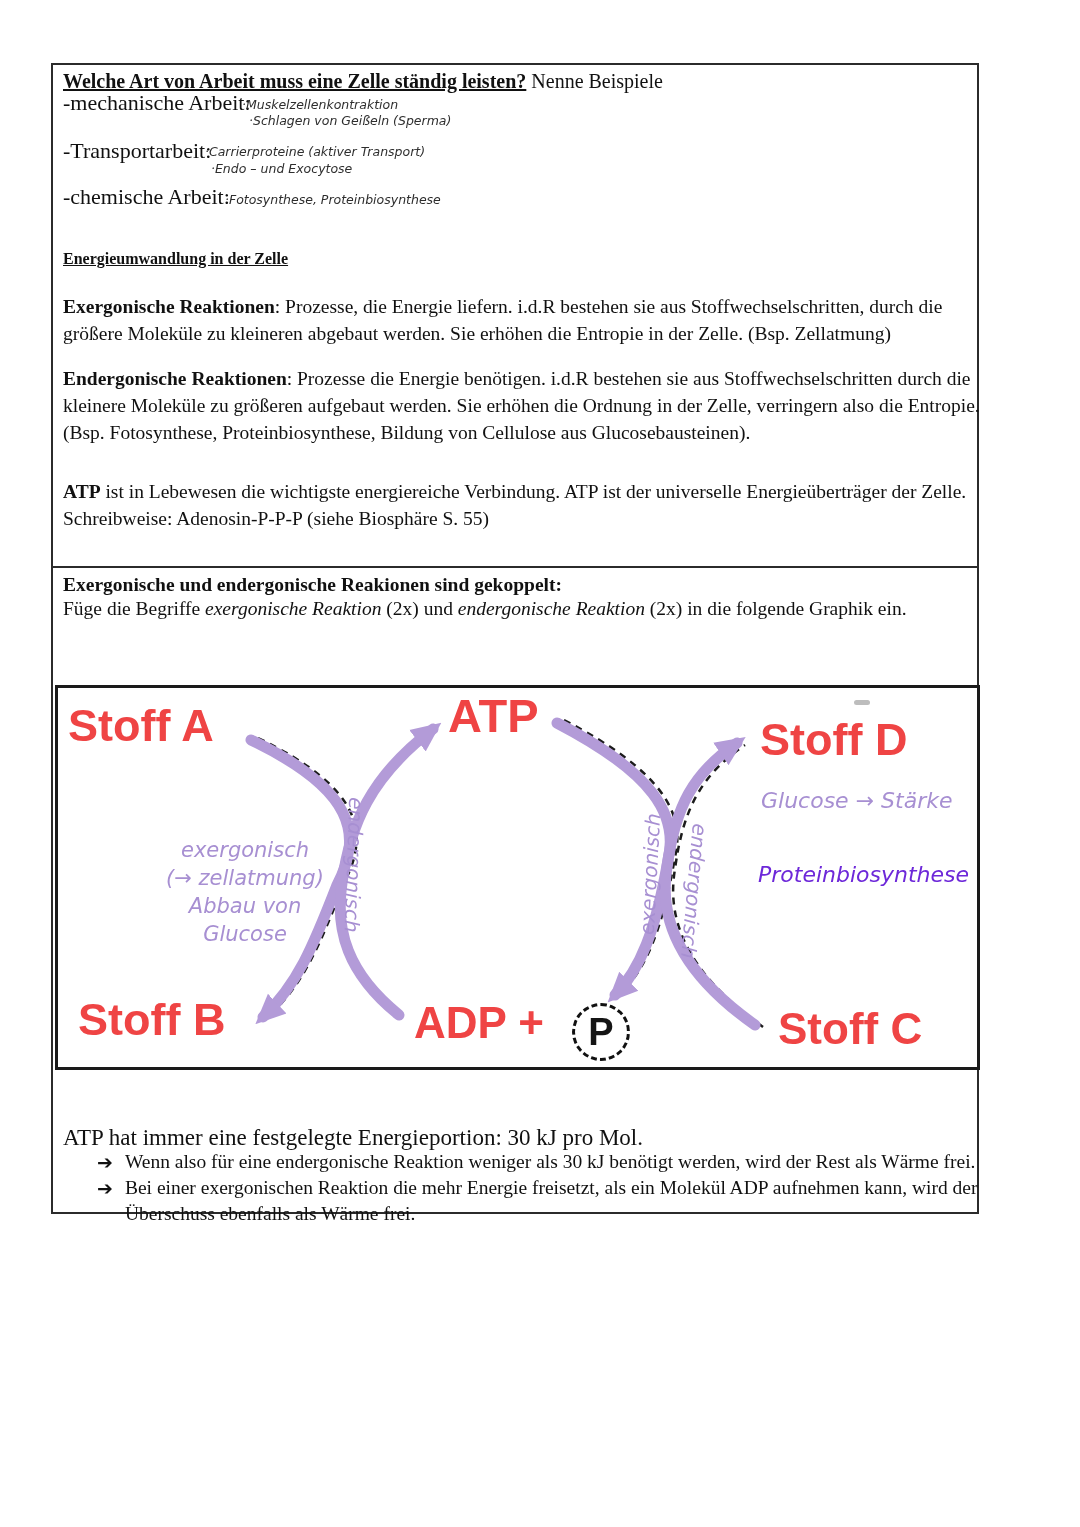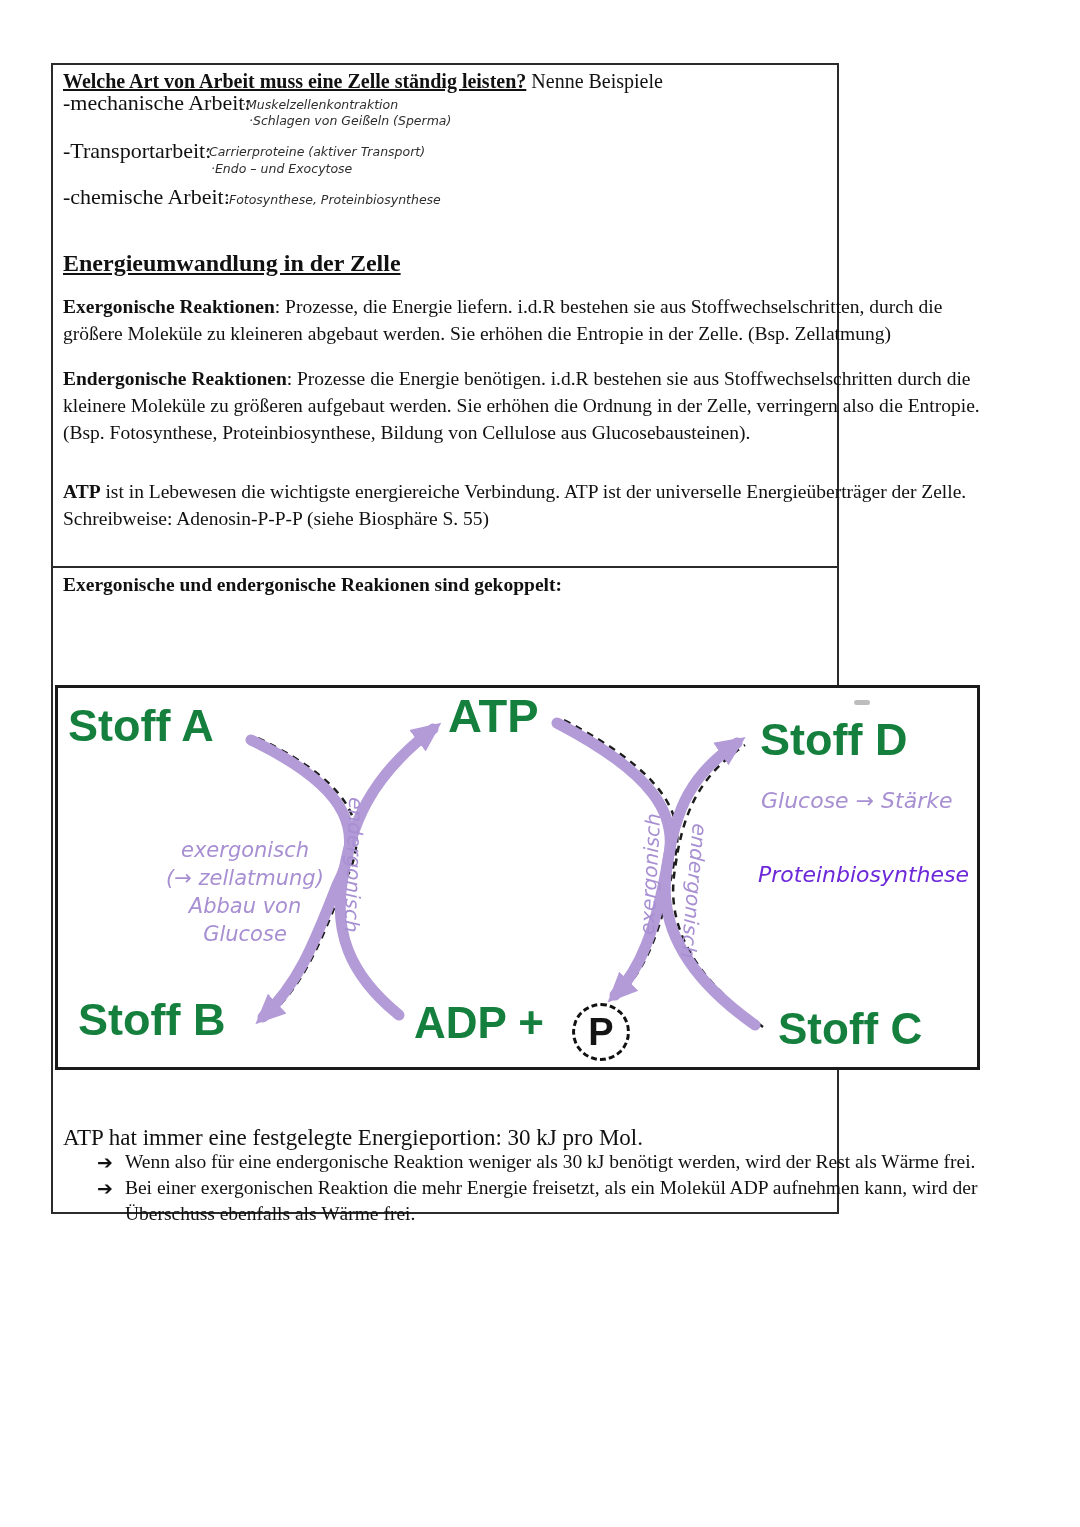--- a/index.html
+++ b/index.html
@@ -2,50 +2,50 @@
 <html><head>
 <meta charset="utf-8">
 <style>
   * { margin:0; padding:0; box-sizing:border-box; }
   body { background:#ffffff; }
   .page {
     position:relative; width:1080px; height:1527px; background:#fff;
     font-family:"Liberation Serif", serif; color:#111; overflow:hidden;
   }
   .box {
-    position:absolute; left:51px; width:788px; background:#fff;
+    position:absolute; left:51px; width:928px; background:#fff;
     border:2px solid #2b2b2b;
   }
   #box1 { top:63px; height:505px; }
   #box2 { top:568px; height:646px; border-top:none; }
 
   .abs { position:absolute; }
   .title-line { left:10px; top:5px; font-size:20px; white-space:nowrap; }
   .bold-underline { font-weight:bold; text-decoration:underline; }
 
   .work-label { font-size:22px; white-space:nowrap; }
   .hw { font-family:"DejaVu Sans", sans-serif; font-style:italic; }
   .hw-black { font-size:12.5px; color:#2e2e2e; line-height:16px; white-space:nowrap; }
 
-  .section-title { left:10px; top:185px; font-size:24px; font-weight:bold; text-decoration:underline; }
+  .section-title { left:10px; top:185px; font-size:16px; font-weight:bold; text-decoration:underline; }
   .para { left:10px; width:935px; font-size:19.5px; line-height:27px; }
   .para b { font-weight:bold; }
 
   .instr-title { left:10px; top:6px; font-size:19.5px; font-weight:bold; }
   .instr-line { left:10px; top:30px; font-size:19.5px; }
   .ital { font-style:italic; }
 
   
   .diagram {
     position:absolute; left:2px; top:117px; width:925px; height:385px;
     border:3px solid #1a1a1a; background:#fff;
   }
   .dlabel {
     position:absolute; font-family:"Liberation Sans", sans-serif;
-    font-weight:bold; color:#15803d; white-space:nowrap;
+    font-weight:bold; color:#ef4444; white-space:nowrap;
   }
   .p-circle {
     position:absolute; left:514px; top:315px; width:58px; height:58px;
     border:3px dashed #111; border-radius:50%;
     display:flex; align-items:center; justify-content:center;
     font-family:"Liberation Sans", sans-serif; font-weight:bold; font-size:38px; color:#141414;
   }
   .hw-purple { font-family:"DejaVu Sans", sans-serif; font-style:italic; white-space:nowrap; }
   .vert { transform-origin:center; }
   .smudge { position:absolute; left:796px; top:12px; width:16px; height:5px; background:#bdbdbd; border-radius:3px; }
@@ -87,20 +87,23 @@
     </div>
 
     <div class="abs para" style="top:413px;">
       <b>ATP</b><span> ist in Lebewesen die wichtigste energiereiche Verbindung. ATP ist der universelle Energieüberträger der Zelle.</span>
       <div>Schreibweise: Adenosin-P-P-P (siehe Biosphäre S. 55)</div>
     </div>
   </div>
 
   <div class="box" id="box2">
     <div class="abs instr-title">Exergonische und endergonische Reakionen sind gekoppelt:</div>
+    <div class="abs instr-line">
+      <span>Füge die Begriffe </span><span class="ital">exergonische Reaktion</span><span> (2x) und </span><span class="ital">endergonische Reaktion</span><span> (2x) in die folgende Graphik ein.</span>
+    </div>
 
     <div class="diagram">
       <svg width="919" height="379" viewBox="0 0 919 379" style="position:absolute; left:0; top:0;">
         <defs>
           <marker id="arr" viewBox="0 0 10 10" refX="6.5" refY="5" markerWidth="30" markerHeight="30" orient="auto" markerUnits="userSpaceOnUse">
             <path d="M0,0.5 L10,5 L0,9.5 Z" fill="#b39bd8"></path>
           </marker>
         </defs>
 
         <path d="M 200,50 C 304,100 312,145 286,195 C 262,257 246,295 212,327" fill="none" stroke="#1c1c1c" stroke-width="2.5" stroke-dasharray="7 6"></path>

